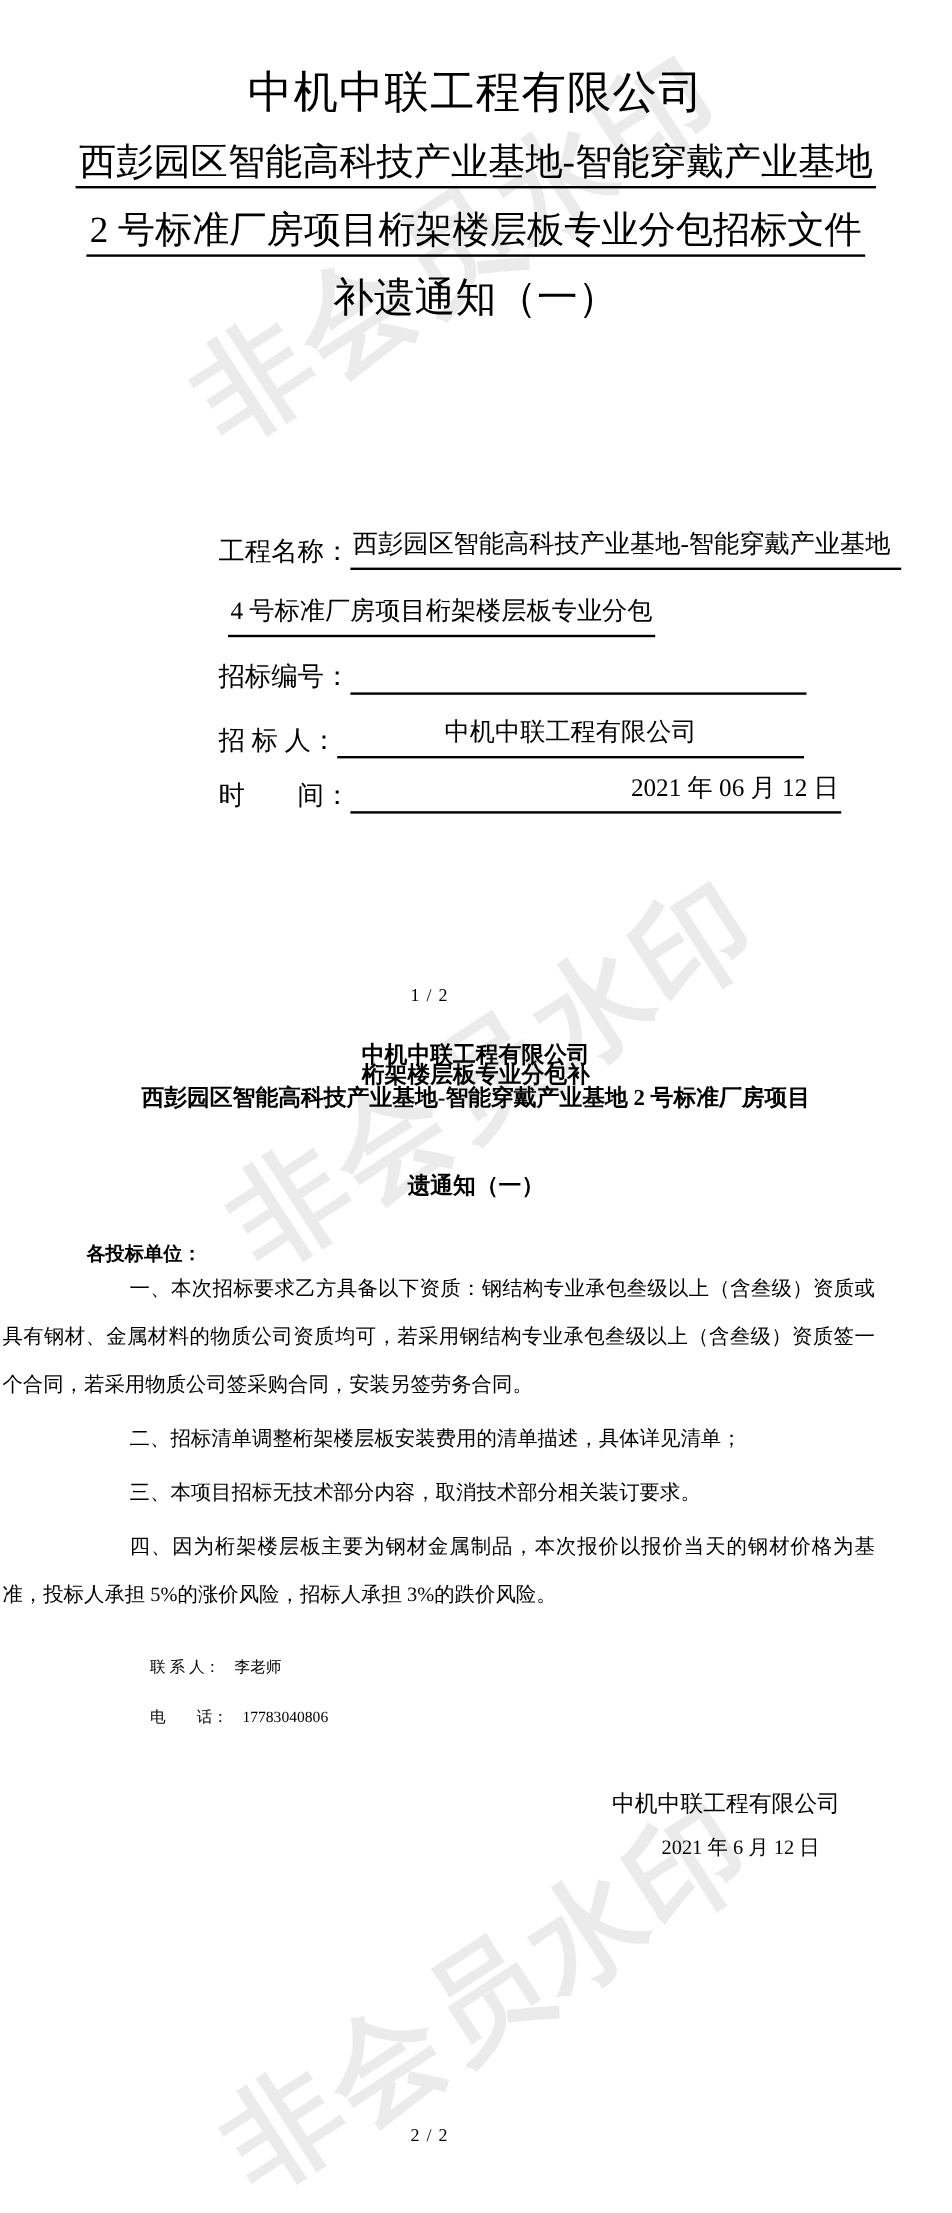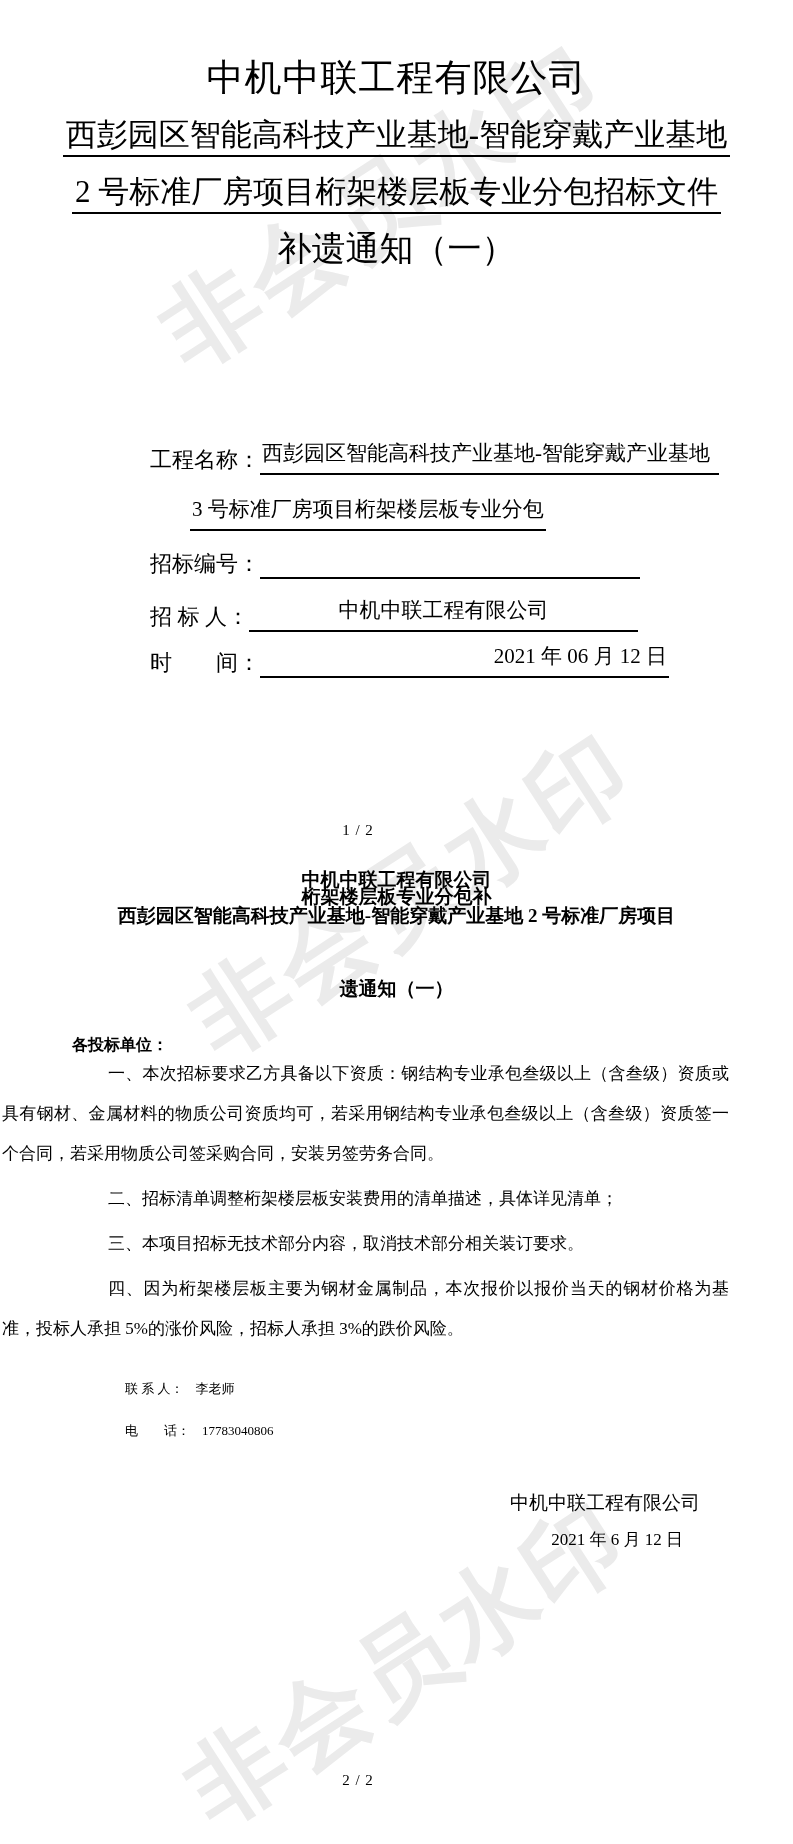--- a/index.html
+++ b/index.html
@@ -20,21 +20,21 @@
   .wm-c { left:157px; top:1600px; }
   
   .title { position:absolute; top:50px; left:0; width:793px; text-align:center; z-index:1; }
   .title-l1 { font-size:37px; line-height:56px; letter-spacing:1px; }
   .title-l2, .title-l3 { font-size:31px; line-height:57px; }
   .title-l4 { font-size:34px; line-height:58px; }
   .u2 { border-bottom:2px solid #000; padding:0 3px 3px; }
   
   .frow { position:absolute; left:150px; z-index:1; white-space:nowrap; font-size:22px; line-height:30px; }
   .frow-2 { left:190px; }
-  .flabel { display:inline-block; vertical-align:bottom; }
+  .flabel { display:inline-block; vertical-align:bottom;margin-left:32px; }
   .fval {
     display:inline-block; vertical-align:bottom;
     border-bottom:2px solid #000; padding:0 2px 5px;
     font-size:21px; min-height:25px;
   }
   .fr1 { top:438px; } .fr1 .fval { width:455px; }
   .fr2 { top:494px; }
   .fr3 { top:547px; } .fr3 .fval { width:376px; }
   .fr4 { top:595px; } .fr4 .fval { width:385px; text-align:center; }
   .fr5 { top:641px; } .fr5 .fval { width:405px; text-align:right; }
@@ -72,21 +72,21 @@
     <div class="title-l1">中机中联工程有限公司</div>
     <div class="title-l2"><span class="u2">西彭园区智能高科技产业基地-智能穿戴产业基地</span></div>
     <div class="title-l3"><span class="u2">2 号标准厂房项目桁架楼层板专业分包招标文件</span></div>
     <div class="title-l4">补遗通知（一）</div>
   </div>
 
   <div class="frow fr1">
     <span class="flabel">工程名称：</span><span class="fval">西彭园区智能高科技产业基地-智能穿戴产业基地</span>
   </div>
   <div class="frow frow-2 fr2">
-    <span class="fval">3 号标准厂房项目桁架楼层板专业分包</span>
+    <span class="fval">4 号标准厂房项目桁架楼层板专业分包</span>
   </div>
   <div class="frow fr3">
     <span class="flabel">招标编号：</span><span class="fval"></span>
   </div>
   <div class="frow fr4">
     <span class="flabel">招  标  人：</span><span class="fval">中机中联工程有限公司</span>
   </div>
   <div class="frow fr5">
     <span class="flabel">时　　间：</span><span class="fval">2021 年 06 月 12 日</span>
   </div>

